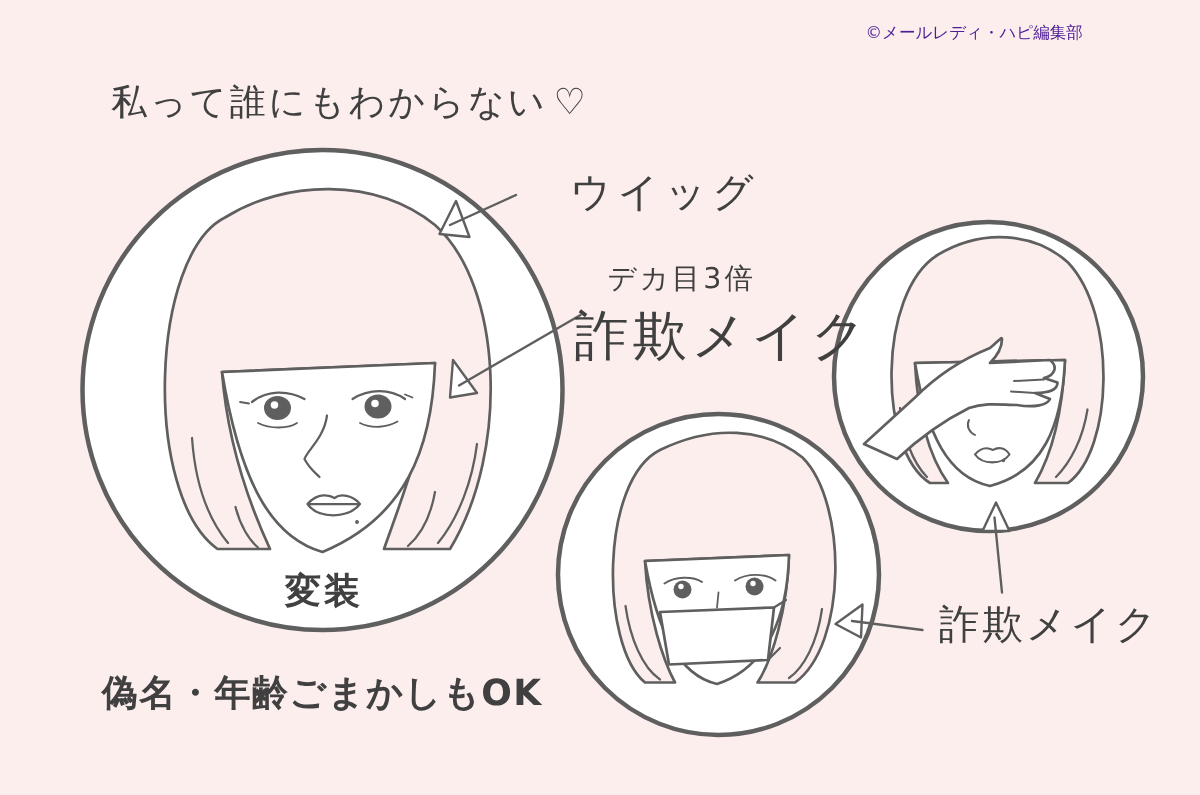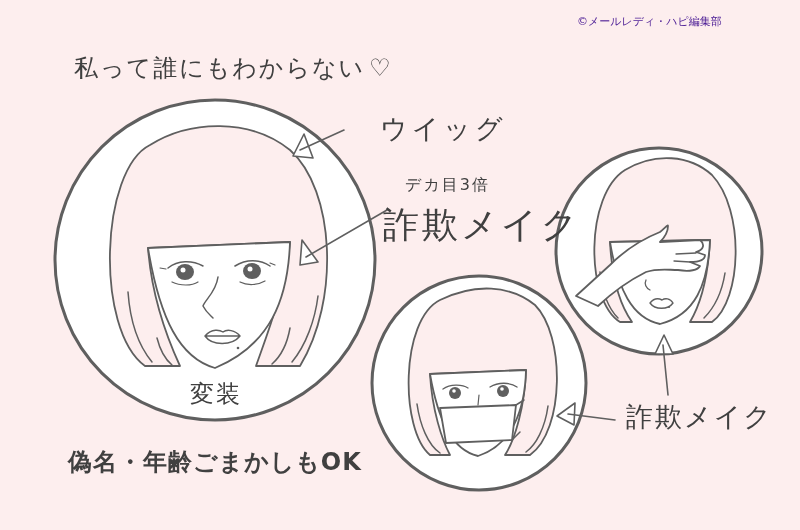--- a/index.html
+++ b/index.html
@@ -9,23 +9,23 @@
       font-family: "DejaVu Sans", sans-serif;
       color: #5f5f5f;
       position: relative;
     }
     .canvas { position: absolute; left: 0; top: 0; width: 800px; height: 530px; }
     .txt { position: absolute; white-space: nowrap; color: #404040; line-height: 1; }
     .credit { left: 577px; top: 16px; font-size: 11px; color: #4c1d95; }
     .headline { left: 74px; top: 56px; font-size: 24px; letter-spacing: 2px; }
     .heart { display: inline-block; margin-left: 4px; font-size: 24px; }
     .label-wig { left: 368px; top: 115px; font-size: 27px; letter-spacing: 4px; margin-left: 12px; }
-    .label-eyes { left: 405px; top: 177px; font-size: 16px; letter-spacing: 2px; }
+    .label-eyes { left: 405px; top: 177px; font-size: 19px; letter-spacing: 2px; }
     .label-makeup { left: 383px; top: 207px; font-size: 36px; letter-spacing: 3px; }
-    .label-disguise { left: 190px; top: 382px; font-size: 24px; letter-spacing: 2px; }
+    .label-disguise { left: 190px; top: 382px; font-size: 24px; letter-spacing: 2px; font-weight: bold; }
     .label-half { left: 626px; top: 403px; font-size: 27px; letter-spacing: 2px; }
     .label-alias { left: 68px; top: 450px; font-size: 24px; letter-spacing: 1px; font-weight: bold; }
   </style>
 </head>
 <body>
 
 <svg class="canvas" viewBox="0 0 800 530" xmlns="http://www.w3.org/2000/svg">
   <g fill="none" stroke="#5f5f5f" stroke-linecap="round" stroke-linejoin="round">
 
     <g>

